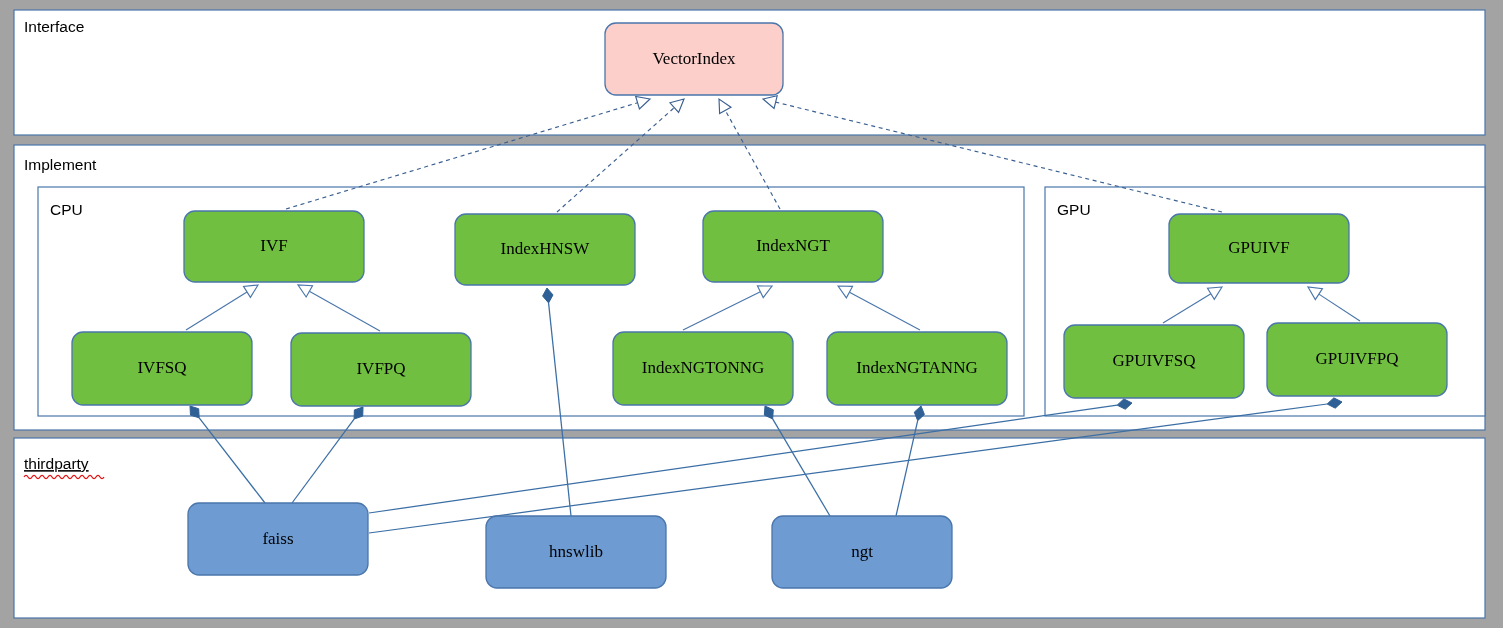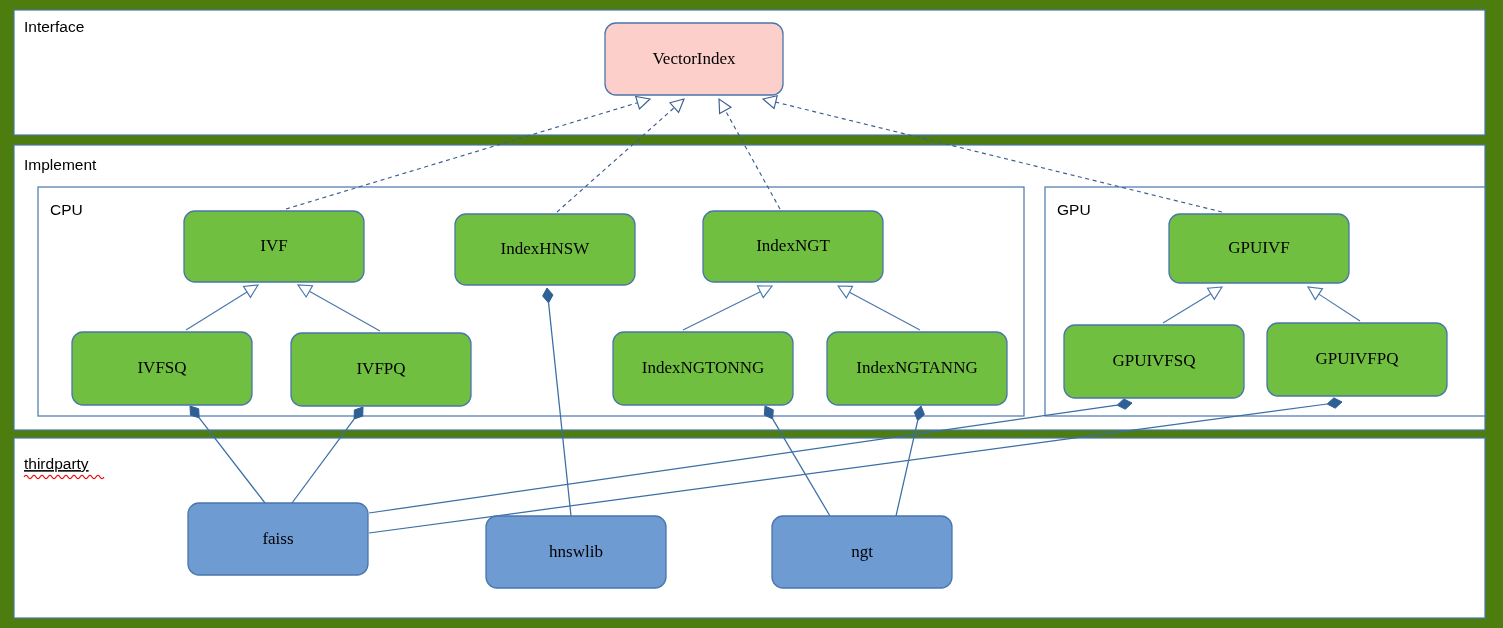--- a/index.html
+++ b/index.html
@@ -7,21 +7,21 @@
     padding: 0;
     background: #ffffff;
   }
   body {
     font-family: "Liberation Sans", sans-serif;
   }
   #stage {
     position: relative;
     width: 1503px;
     height: 628px;
-    background: #4d7c0f;
+    background: #a3a3a3;
     overflow: hidden;
   }
   svg#diagram {
     position: absolute;
     left: 0;
     top: 0;
     width: 1503px;
     height: 628px;
   }
   .container-rect {

